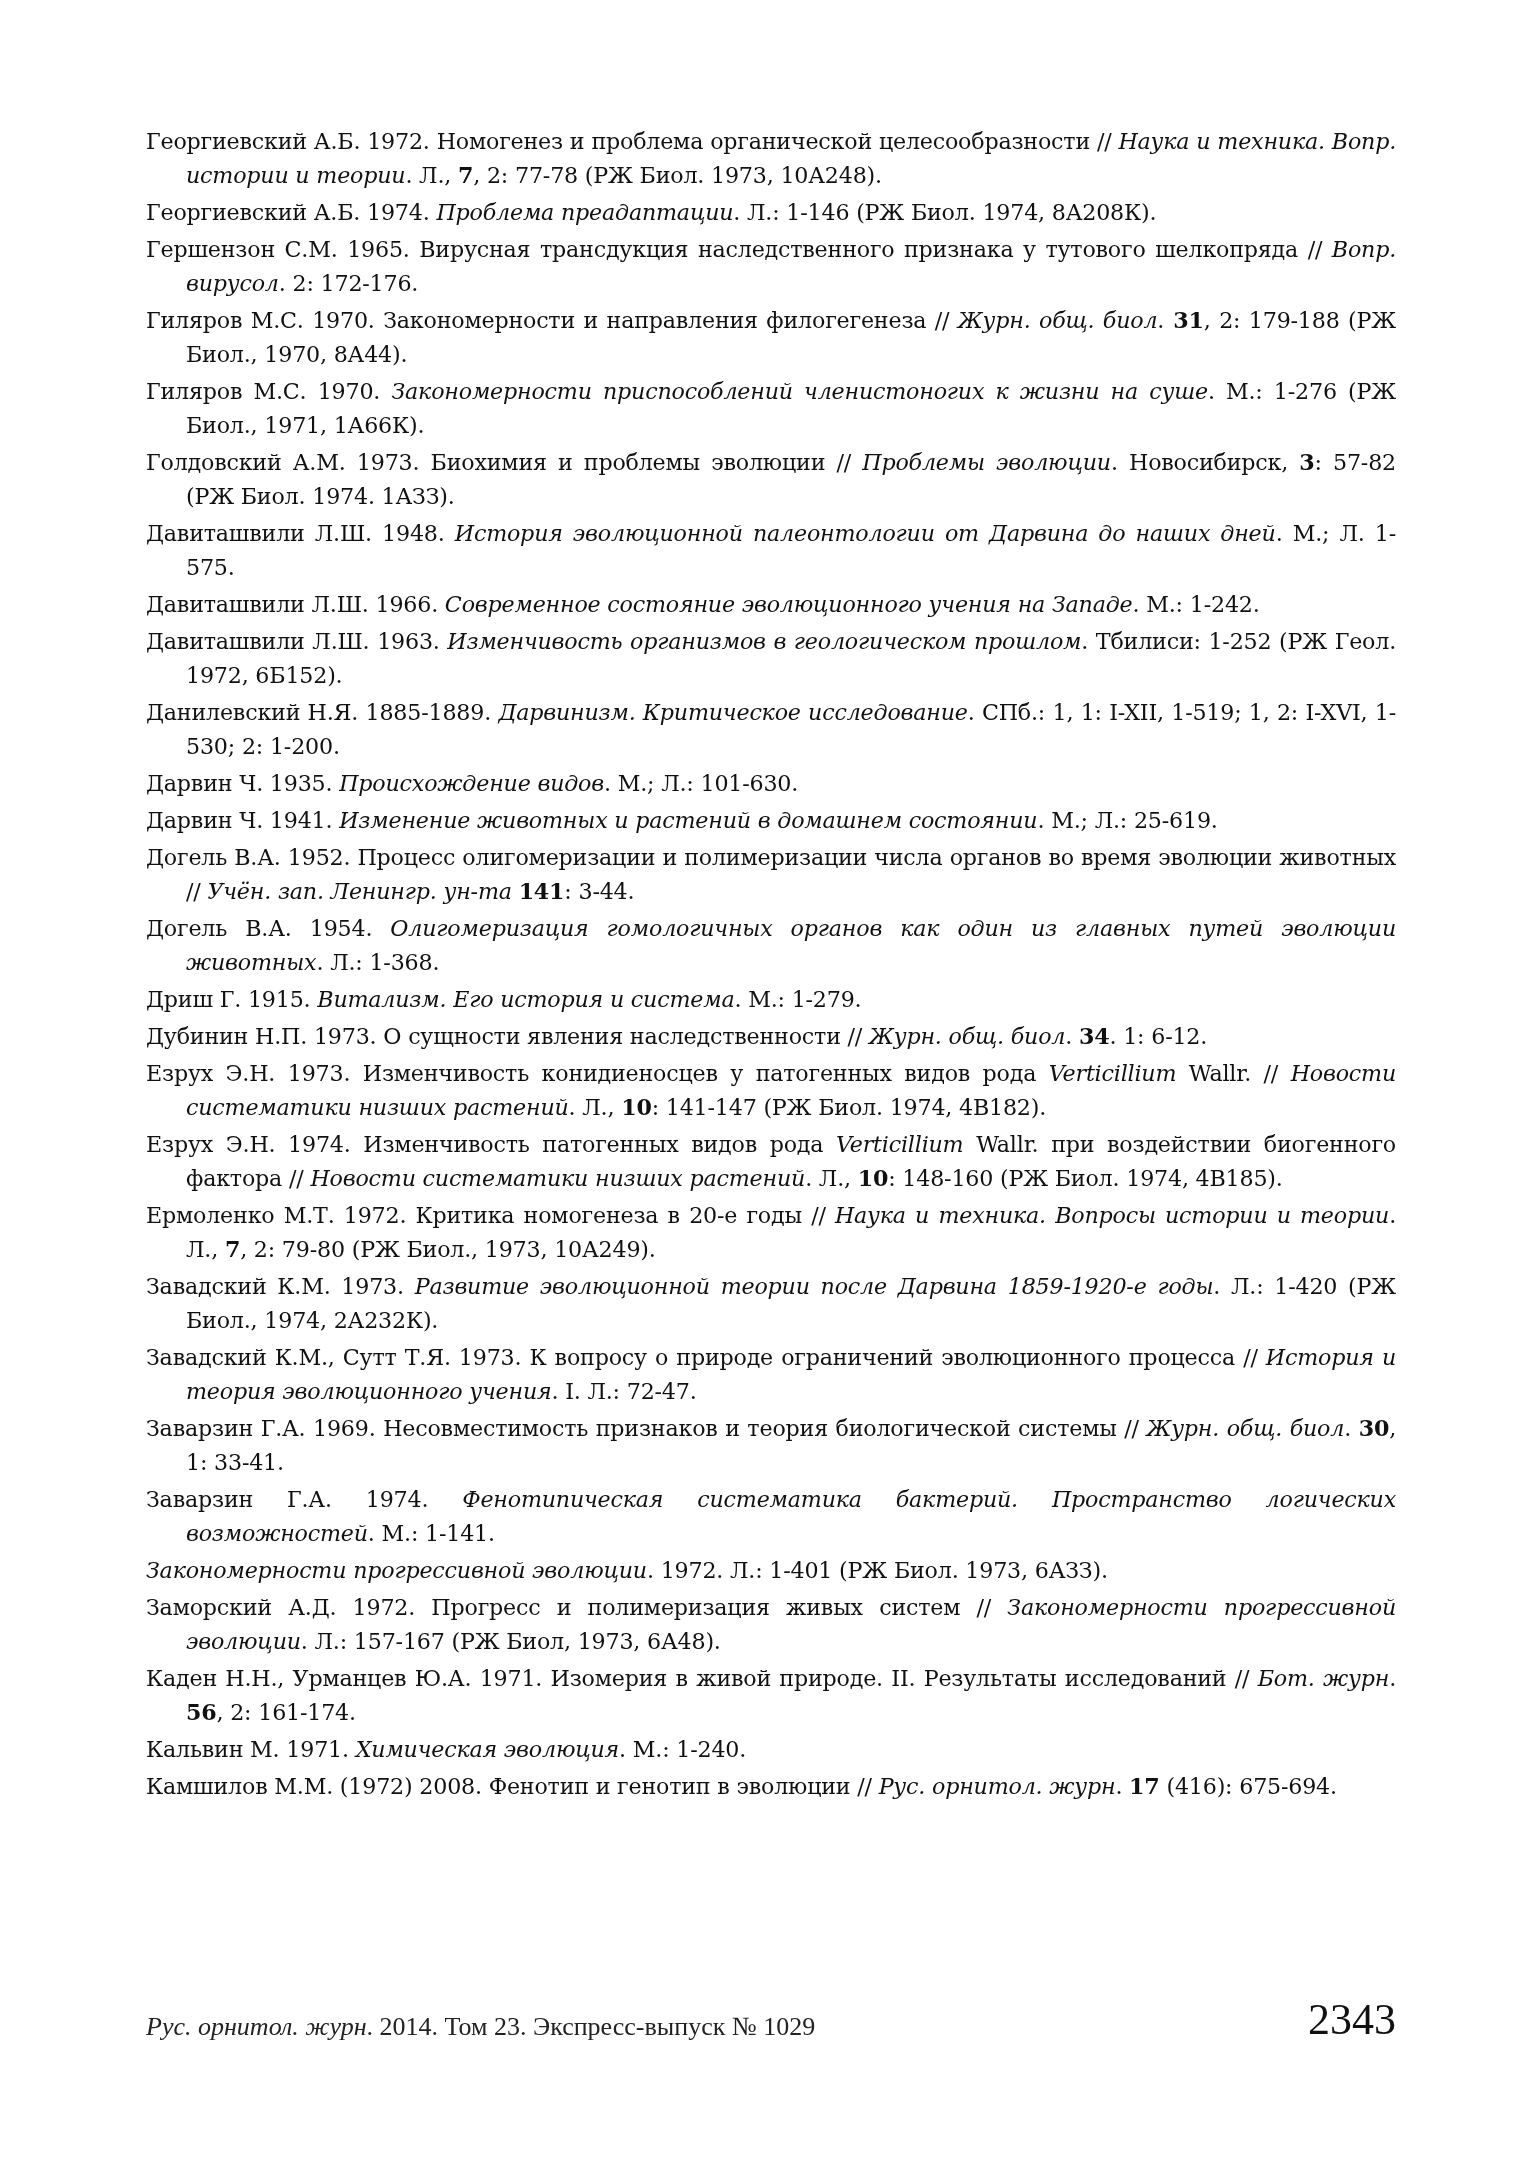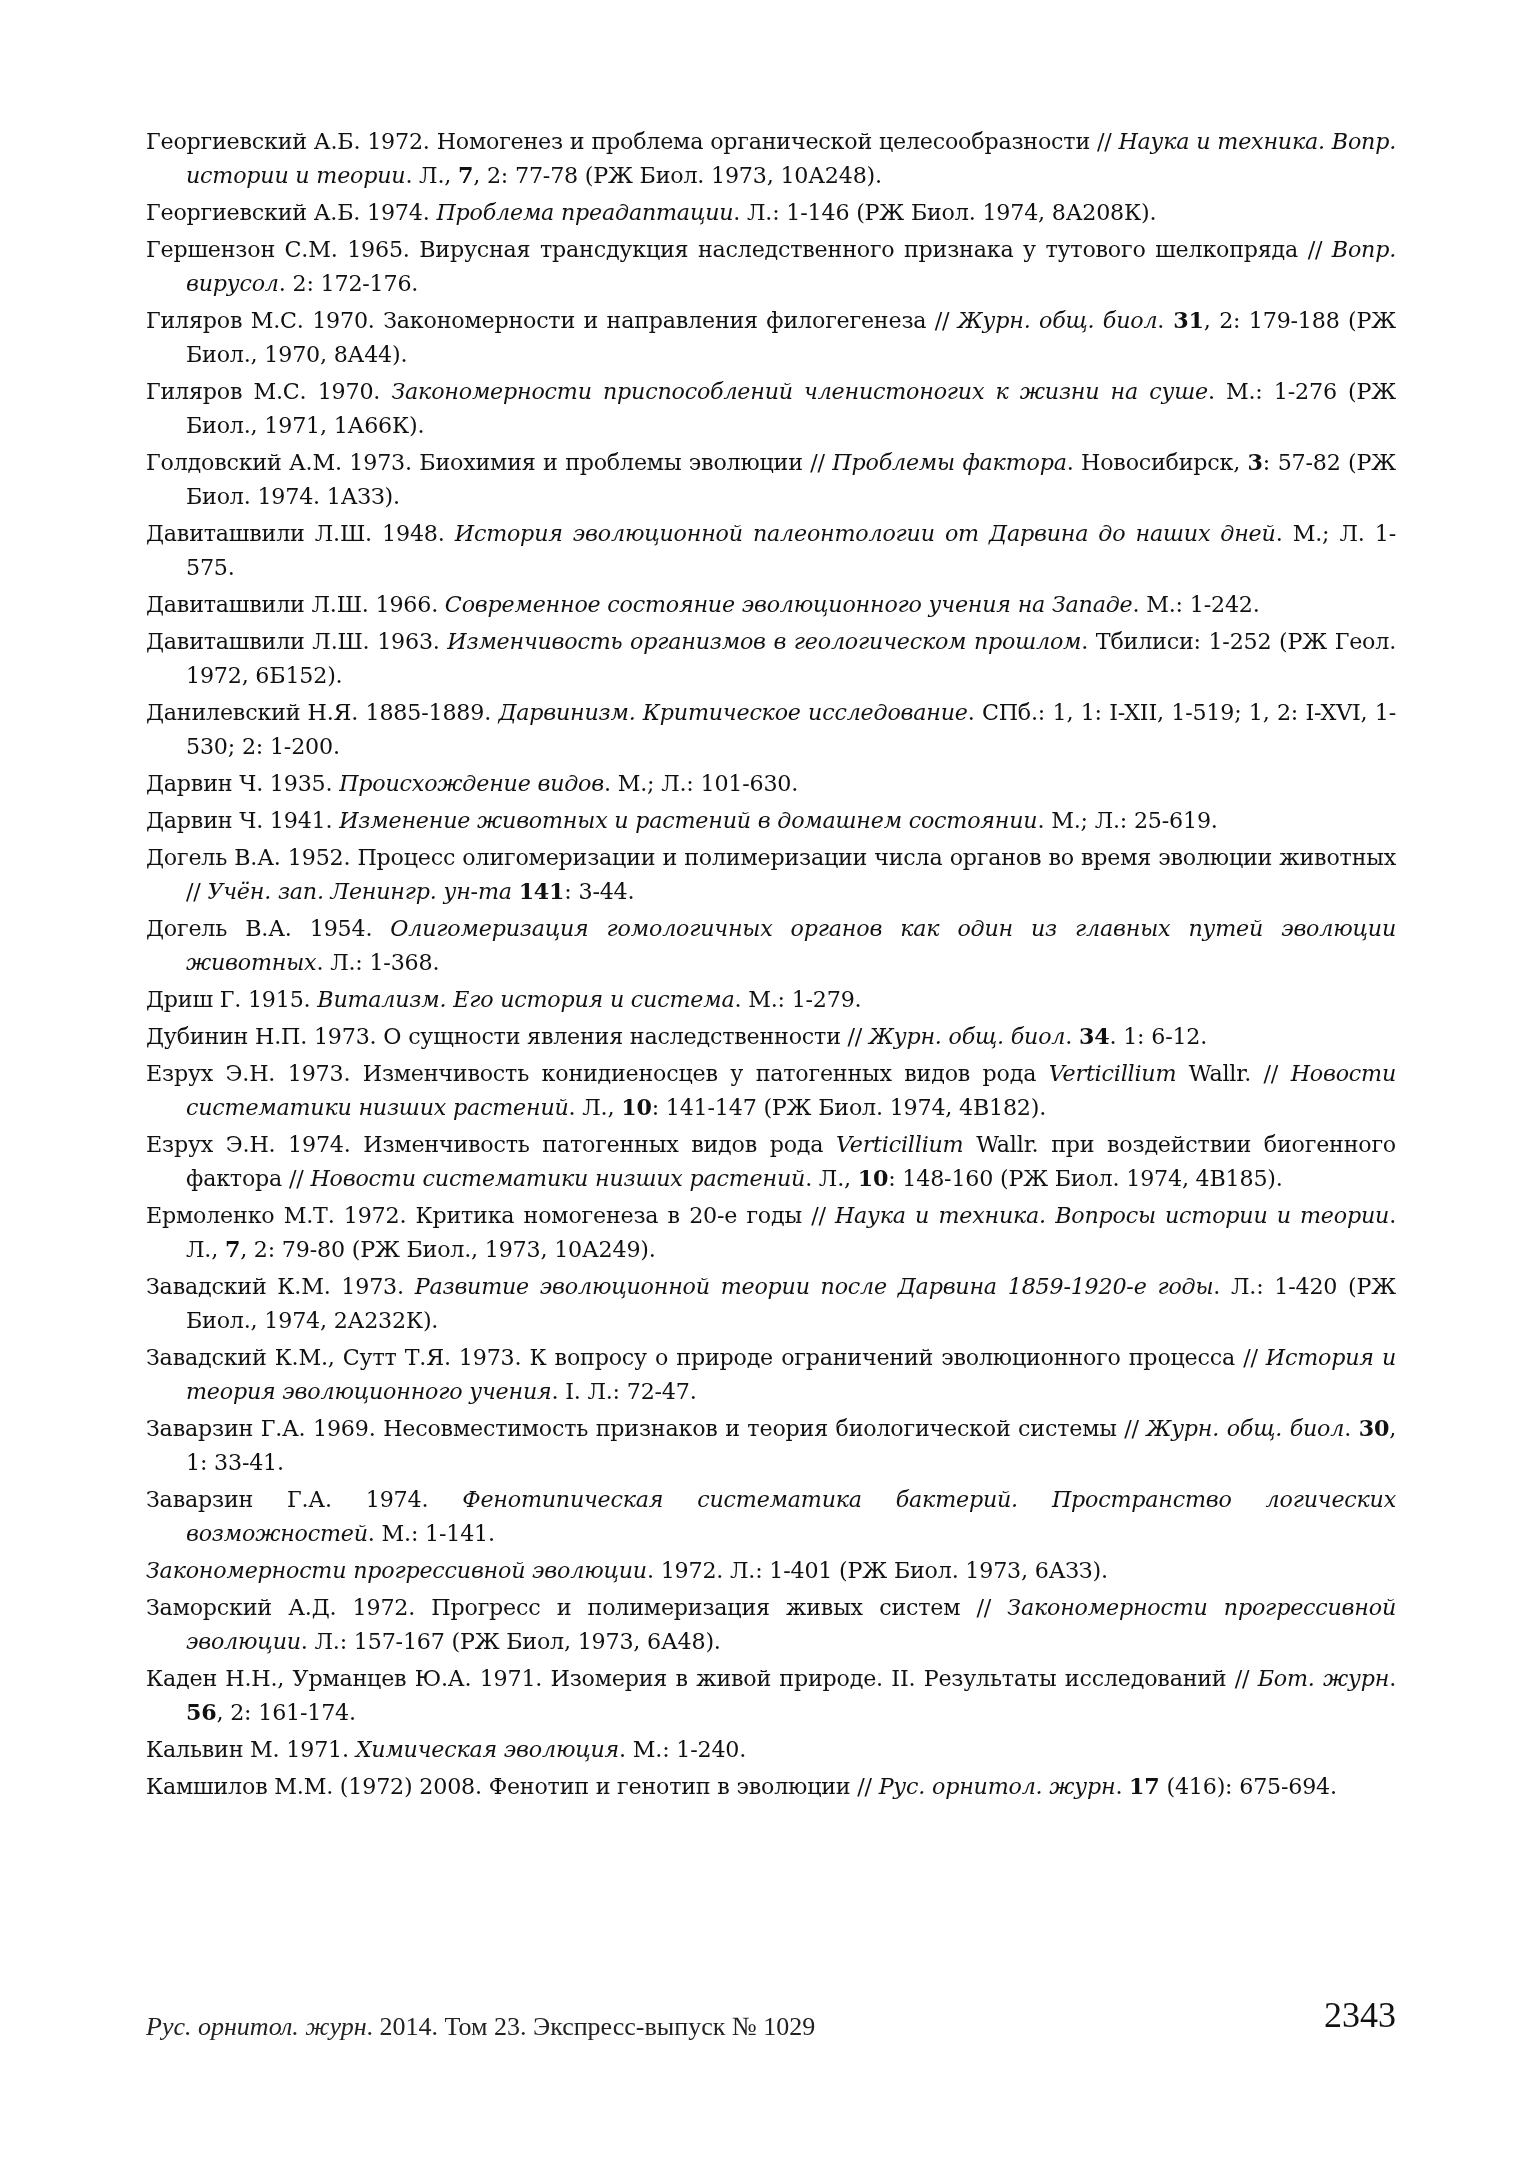--- a/index.html
+++ b/index.html
@@ -23,34 +23,34 @@
   .ref b { font-weight: bold; }
   .footer {
     position: absolute; left: 146px; top: 2000px; width: 1250px; height: 60px;
     font-family: "Liberation Serif", "DejaVu Serif", serif; color: #222;
   }
   .footer-journal {
     position: absolute; left: 0; top: 12px; font-size: 26px;
   }
   .footer-journal i { font-style: italic; }
   .page-number {
-    position: absolute; right: 0; top: -6px; font-size: 36px; color: #111;
+    position: absolute; right: 0; top: -6px; font-size: 44px; color: #111;
   }
 </style>
 </head>
 <body>
 
 <div class="page">
   <div class="refs" id="refs">
       <p class="ref"><span>Георгиевский А.Б. 1972. Номогенез и проблема органической целесообразности // </span><i>Наука и техника. Вопр. истории и теории</i><span>. Л., </span><b>7</b><span>, 2: 77-78 (РЖ Биол. 1973, 10А248).</span></p>
       <p class="ref"><span>Георгиевский А.Б. 1974. </span><i>Проблема преадаптации</i><span>. Л.: 1-146 (РЖ Биол. 1974, 8А208К).</span></p>
       <p class="ref"><span>Гершензон С.М. 1965. Вирусная трансдукция наследственного признака у тутового шелкопряда // </span><i>Вопр. вирусол</i><span>. 2: 172-176.</span></p>
       <p class="ref"><span>Гиляров М.С. 1970. Закономерности и направления филогегенеза // </span><i>Журн. общ. биол</i><span>.</span><b> 31</b><span>, 2: 179-188 (РЖ Биол., 1970, 8А44).</span></p>
       <p class="ref"><span>Гиляров М.С. 1970. </span><i>Закономерности приспособлений членистоногих к жизни на суше</i><span>. М.: 1-276 (РЖ Биол., 1971, 1А66К).</span></p>
-      <p class="ref"><span>Голдовский А.М. 1973. Биохимия и проблемы эволюции // </span><i>Проблемы фактора</i><span>. Новоси­бирск, </span><b>3</b><span>: 57-82 (РЖ Биол. 1974. 1АЗЗ).</span></p>
+      <p class="ref"><span>Голдовский А.М. 1973. Биохимия и проблемы эволюции // </span><i>Проблемы эволюции</i><span>. Новоси­бирск, </span><b>3</b><span>: 57-82 (РЖ Биол. 1974. 1АЗЗ).</span></p>
       <p class="ref"><span>Давиташвили Л.Ш. 1948. </span><i>История эволюционной палеонтологии от Дарвина до наших дней</i><span>. М.; Л. 1-575.</span></p>
       <p class="ref"><span>Давиташвили Л.Ш. 1966. </span><i>Современное состояние эволюционного учения на Западе</i><span>. М.: 1-242.</span></p>
       <p class="ref"><span>Давиташвили Л.Ш. 1963. </span><i>Изменчивость организмов в геологическом прошлом</i><span>. Тбили­си: 1-252 (РЖ Геол. 1972, 6Б152).</span></p>
       <p class="ref"><span>Данилевский Н.Я. 1885-1889. </span><i>Дарвинизм. Критическое исследование</i><span>. СПб.: 1, 1: I-XII, 1-519; 1, 2: I-XVI, 1-530; 2: 1-200.</span></p>
       <p class="ref"><span>Дарвин Ч. 1935. </span><i>Происхождение видов</i><span>. М.; Л.: 101-630.</span></p>
       <p class="ref"><span>Дарвин Ч. 1941. </span><i>Изменение животных и растений в домашнем состоянии</i><span>. М.; Л.: 25-619.</span></p>
       <p class="ref"><span>Догель В.А. 1952. Процесс олигомеризации и полимеризации числа органов во время эволюции животных // </span><i>Учён. зап. Ленингр. ун-та</i><span> </span><b>141</b><span>: 3-44.</span></p>
       <p class="ref"><span>Догель В.А. 1954. </span><i>Олигомеризация гомологичных органов как один из главных путей эволюции животных</i><span>. Л.: 1-368.</span></p>
       <p class="ref"><span>Дриш Г. 1915. </span><i>Витализм. Его история и система</i><span>. М.: 1-279.</span></p>
       <p class="ref"><span>Дубинин Н.П. 1973. О сущности явления наследственности // </span><i>Журн. общ. биол</i><span>. </span><b>34</b><span>. 1: 6-12.</span></p>

